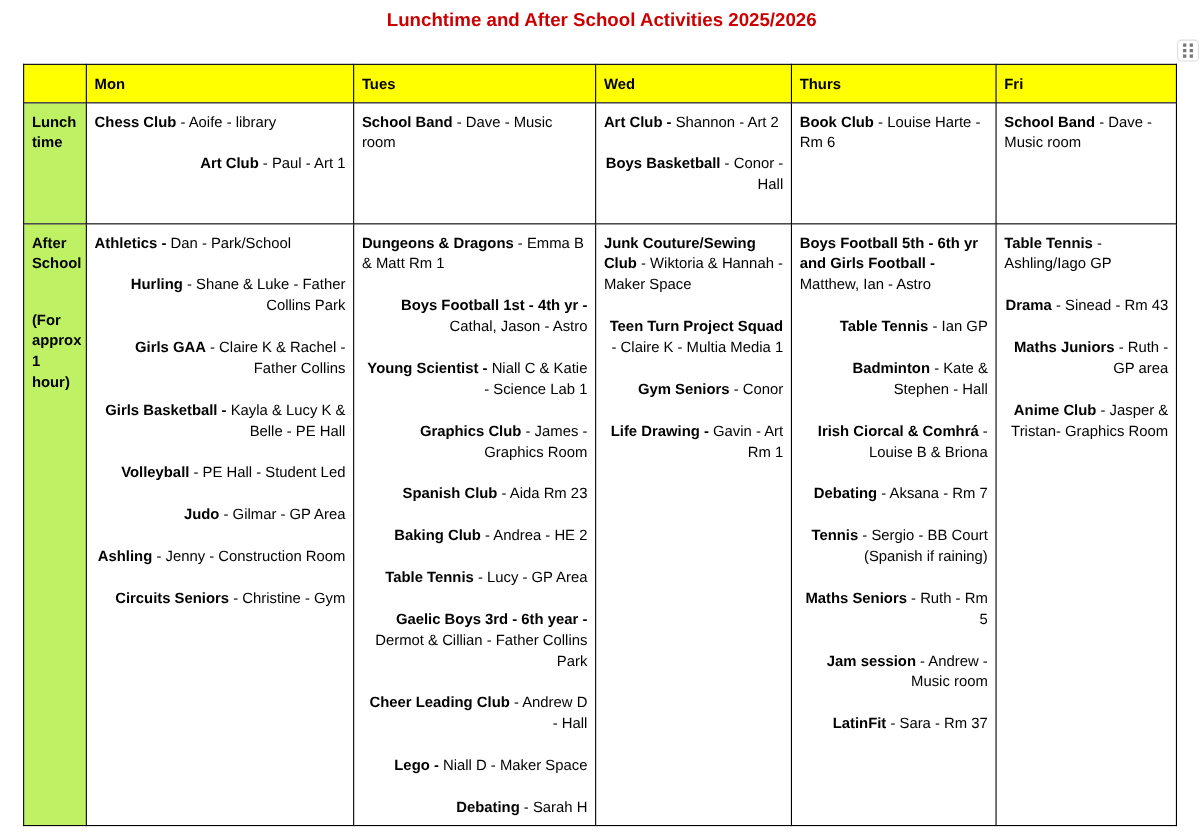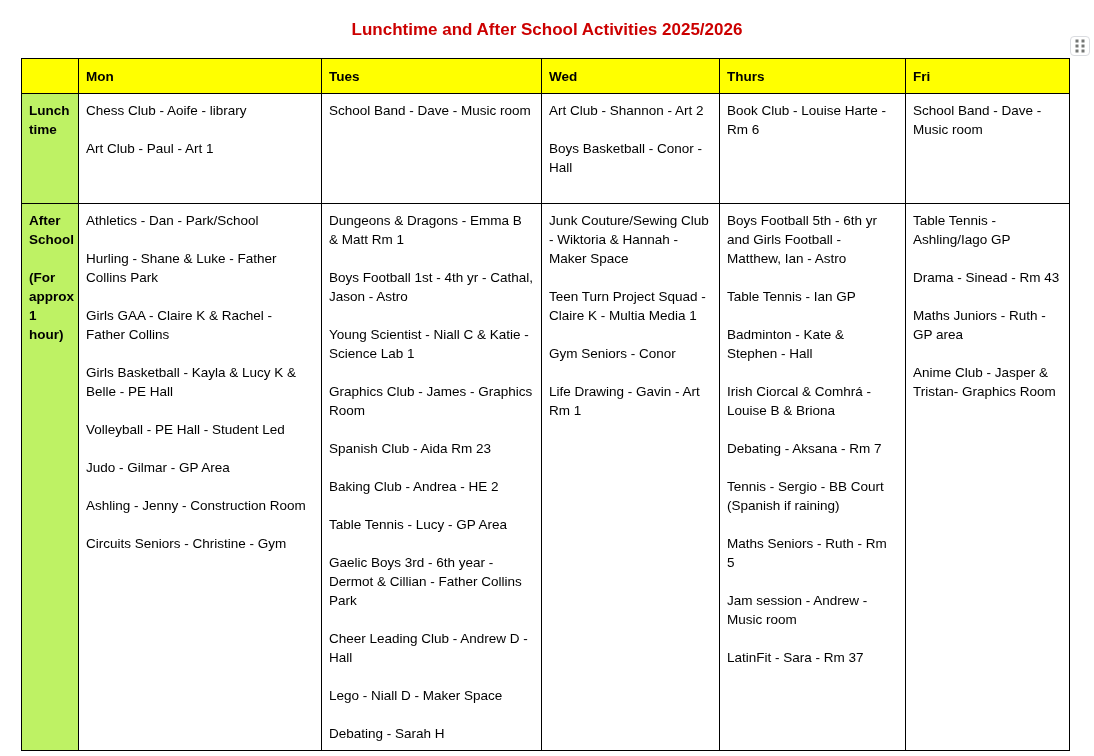--- a/index.html
+++ b/index.html
@@ -7,21 +7,21 @@
     padding: 0;
     background: #ffffff;
     width: 1094px;
     height: 756px;
     overflow: hidden;
     position: relative;
     font-family: "Liberation Sans", sans-serif;
   }
   .doc-title {
     margin: 0;
-    padding-top: 20px;
+    padding-top: 9px;
     text-align: center;
     font-size: 17px;
     font-weight: bold;
     color: #cc0000;
   }
   .table-handle {
     position: absolute;
     left: 1070px;
     top: 36px;
     width: 20px;
@@ -61,23 +61,23 @@
     vertical-align: middle;
     padding: 6px 7px;
   }
   tr.row-header { height: 35px; }
   tr.row-lunch > * { height: 110px; }
   tr.row-after-school > * { height: 534px; }
   .activities th.row-label {
     background: #bef264;
     font-weight: bold;
   }
-  .row-label .label-line + .label-line { margin-top: 19px; }
-  .activity + .activity { margin-top: 19px; }
-  .activity b { font-weight: normal; margin-top: 46px; }
+  .row-label .label-line + .label-line { margin-top: 32px; }
+  .activity + .activity { margin-top: 19px; text-align: right; }
+  .activity b { font-weight: bold; margin-top: 46px; }
 </style>
 </head>
 <body>
 
 <h1 class="doc-title">Lunchtime and After School Activities 2025/2026</h1>
 
 <div class="table-handle">
   <span style="display:inline-flex;">
     <svg width="20" height="20" viewBox="0 0 20 20" aria-hidden="true">
       <g fill="#747775">

